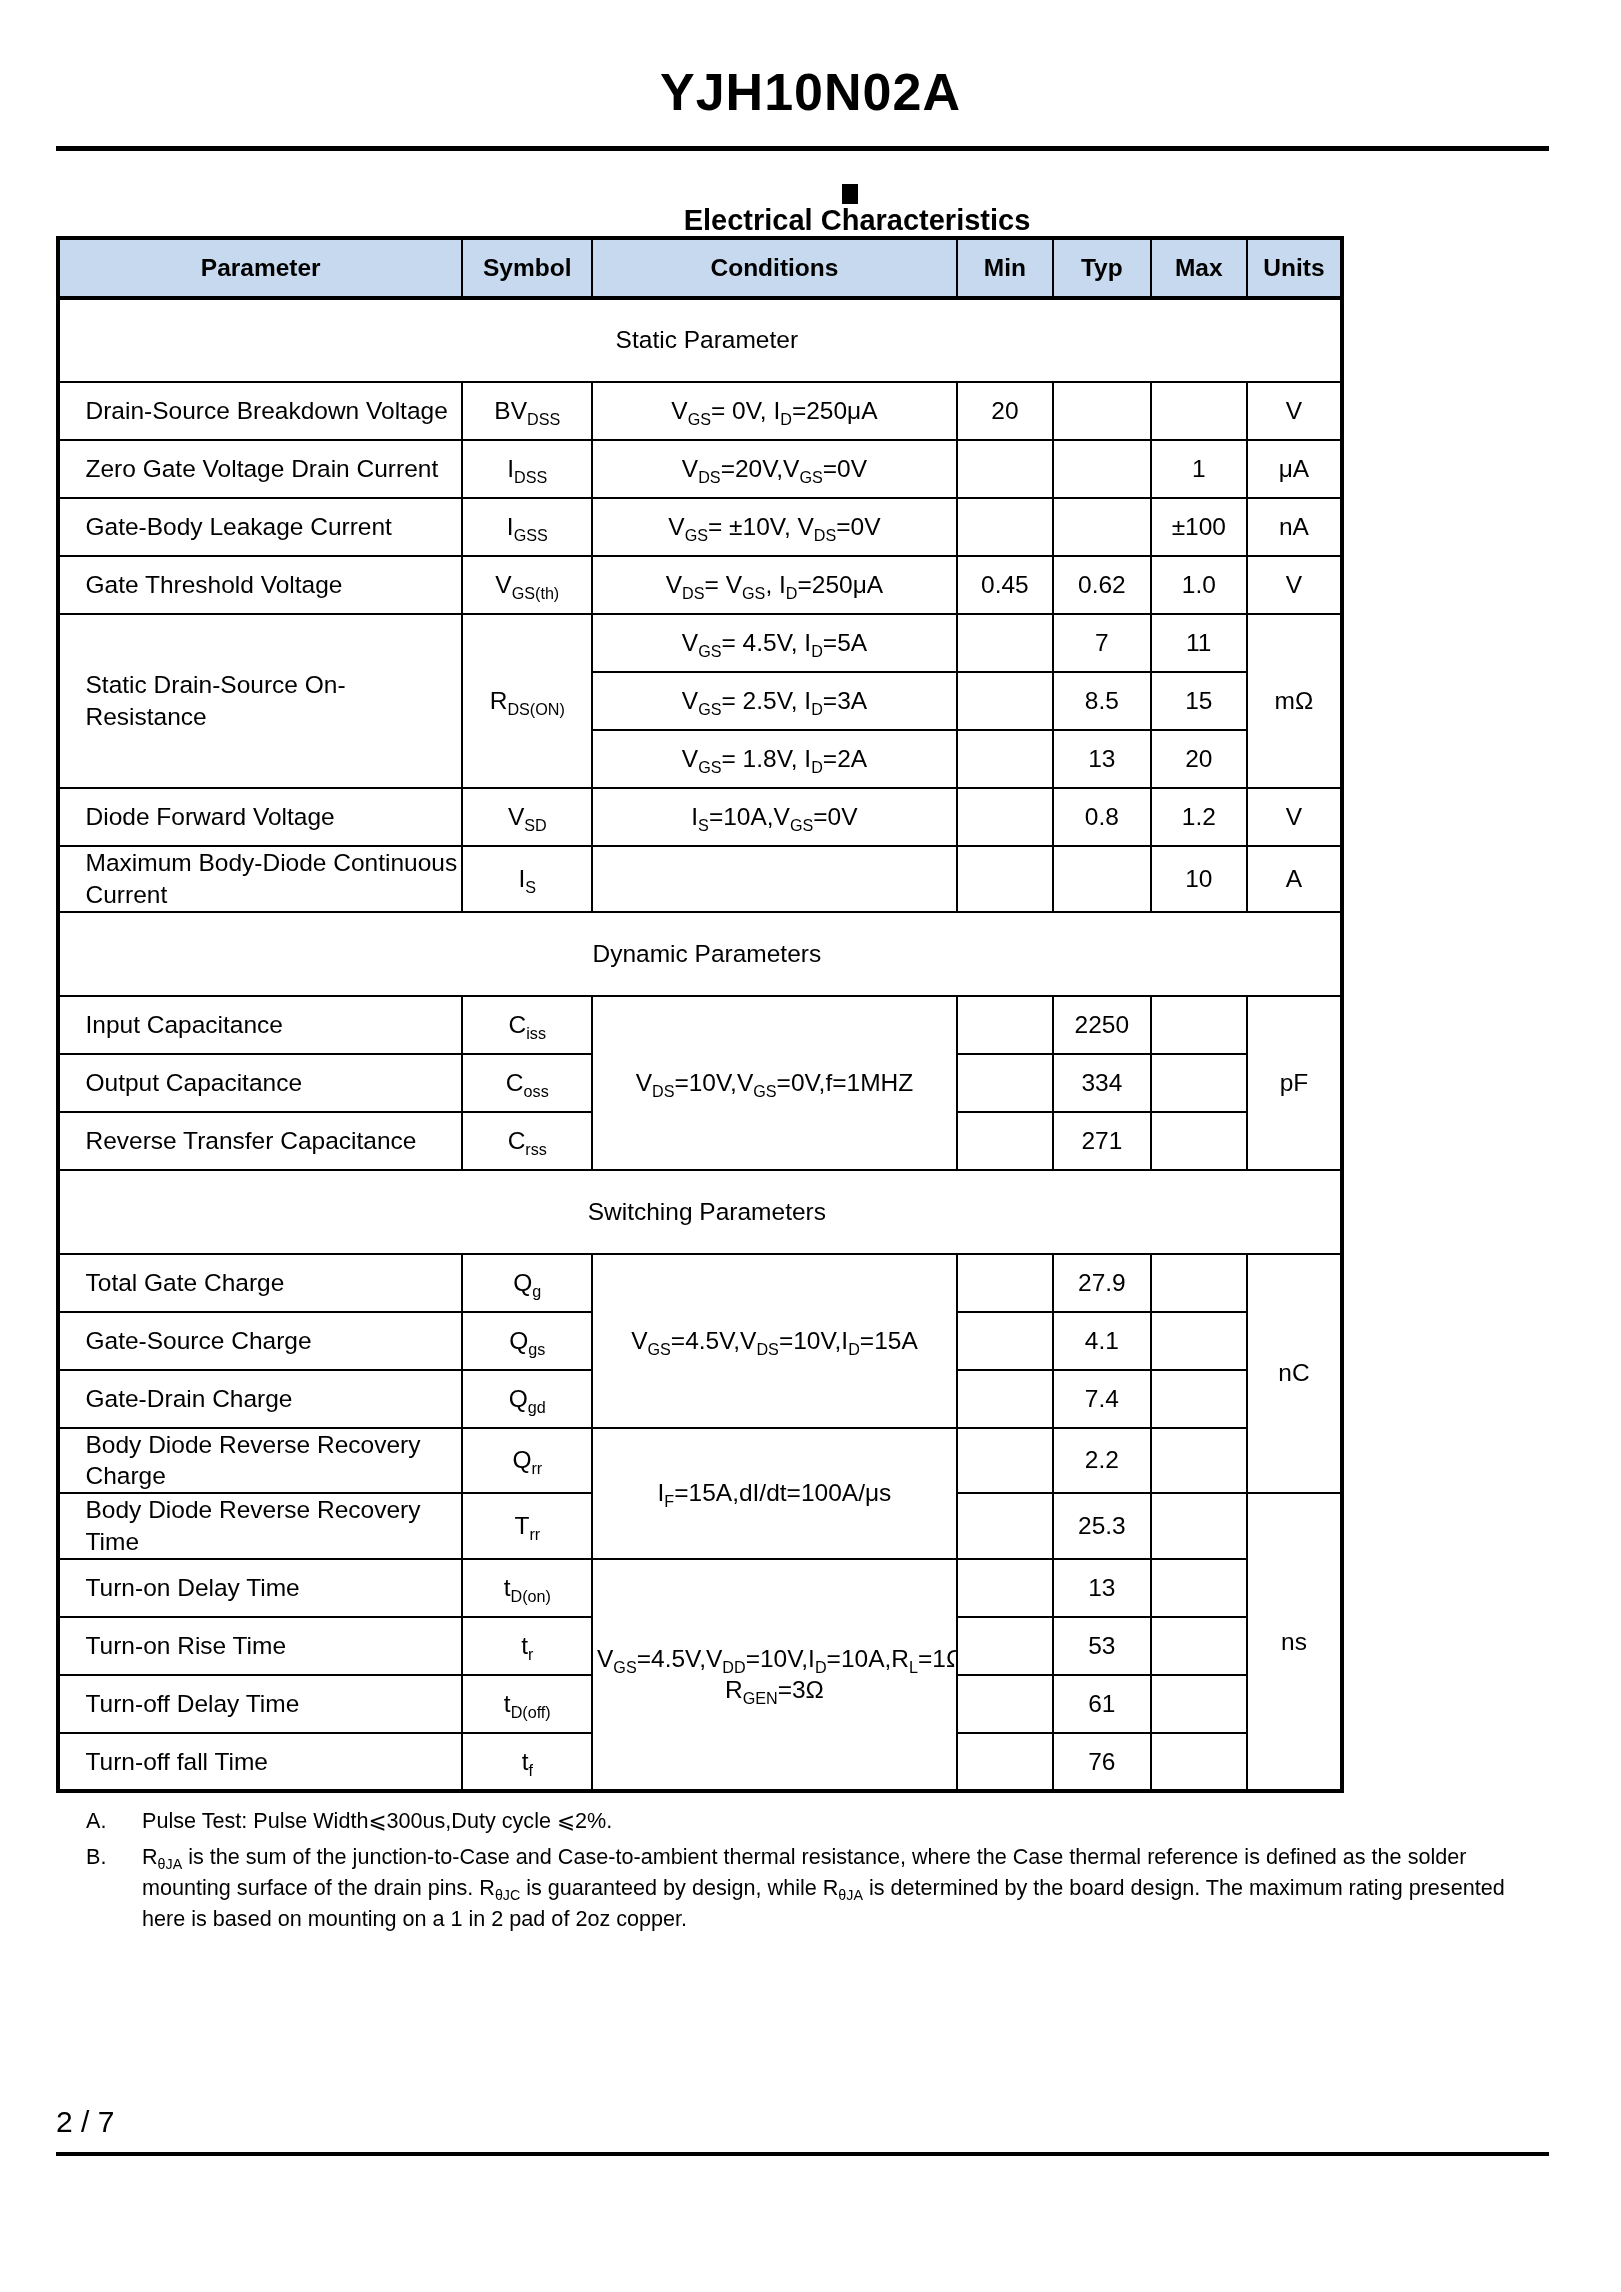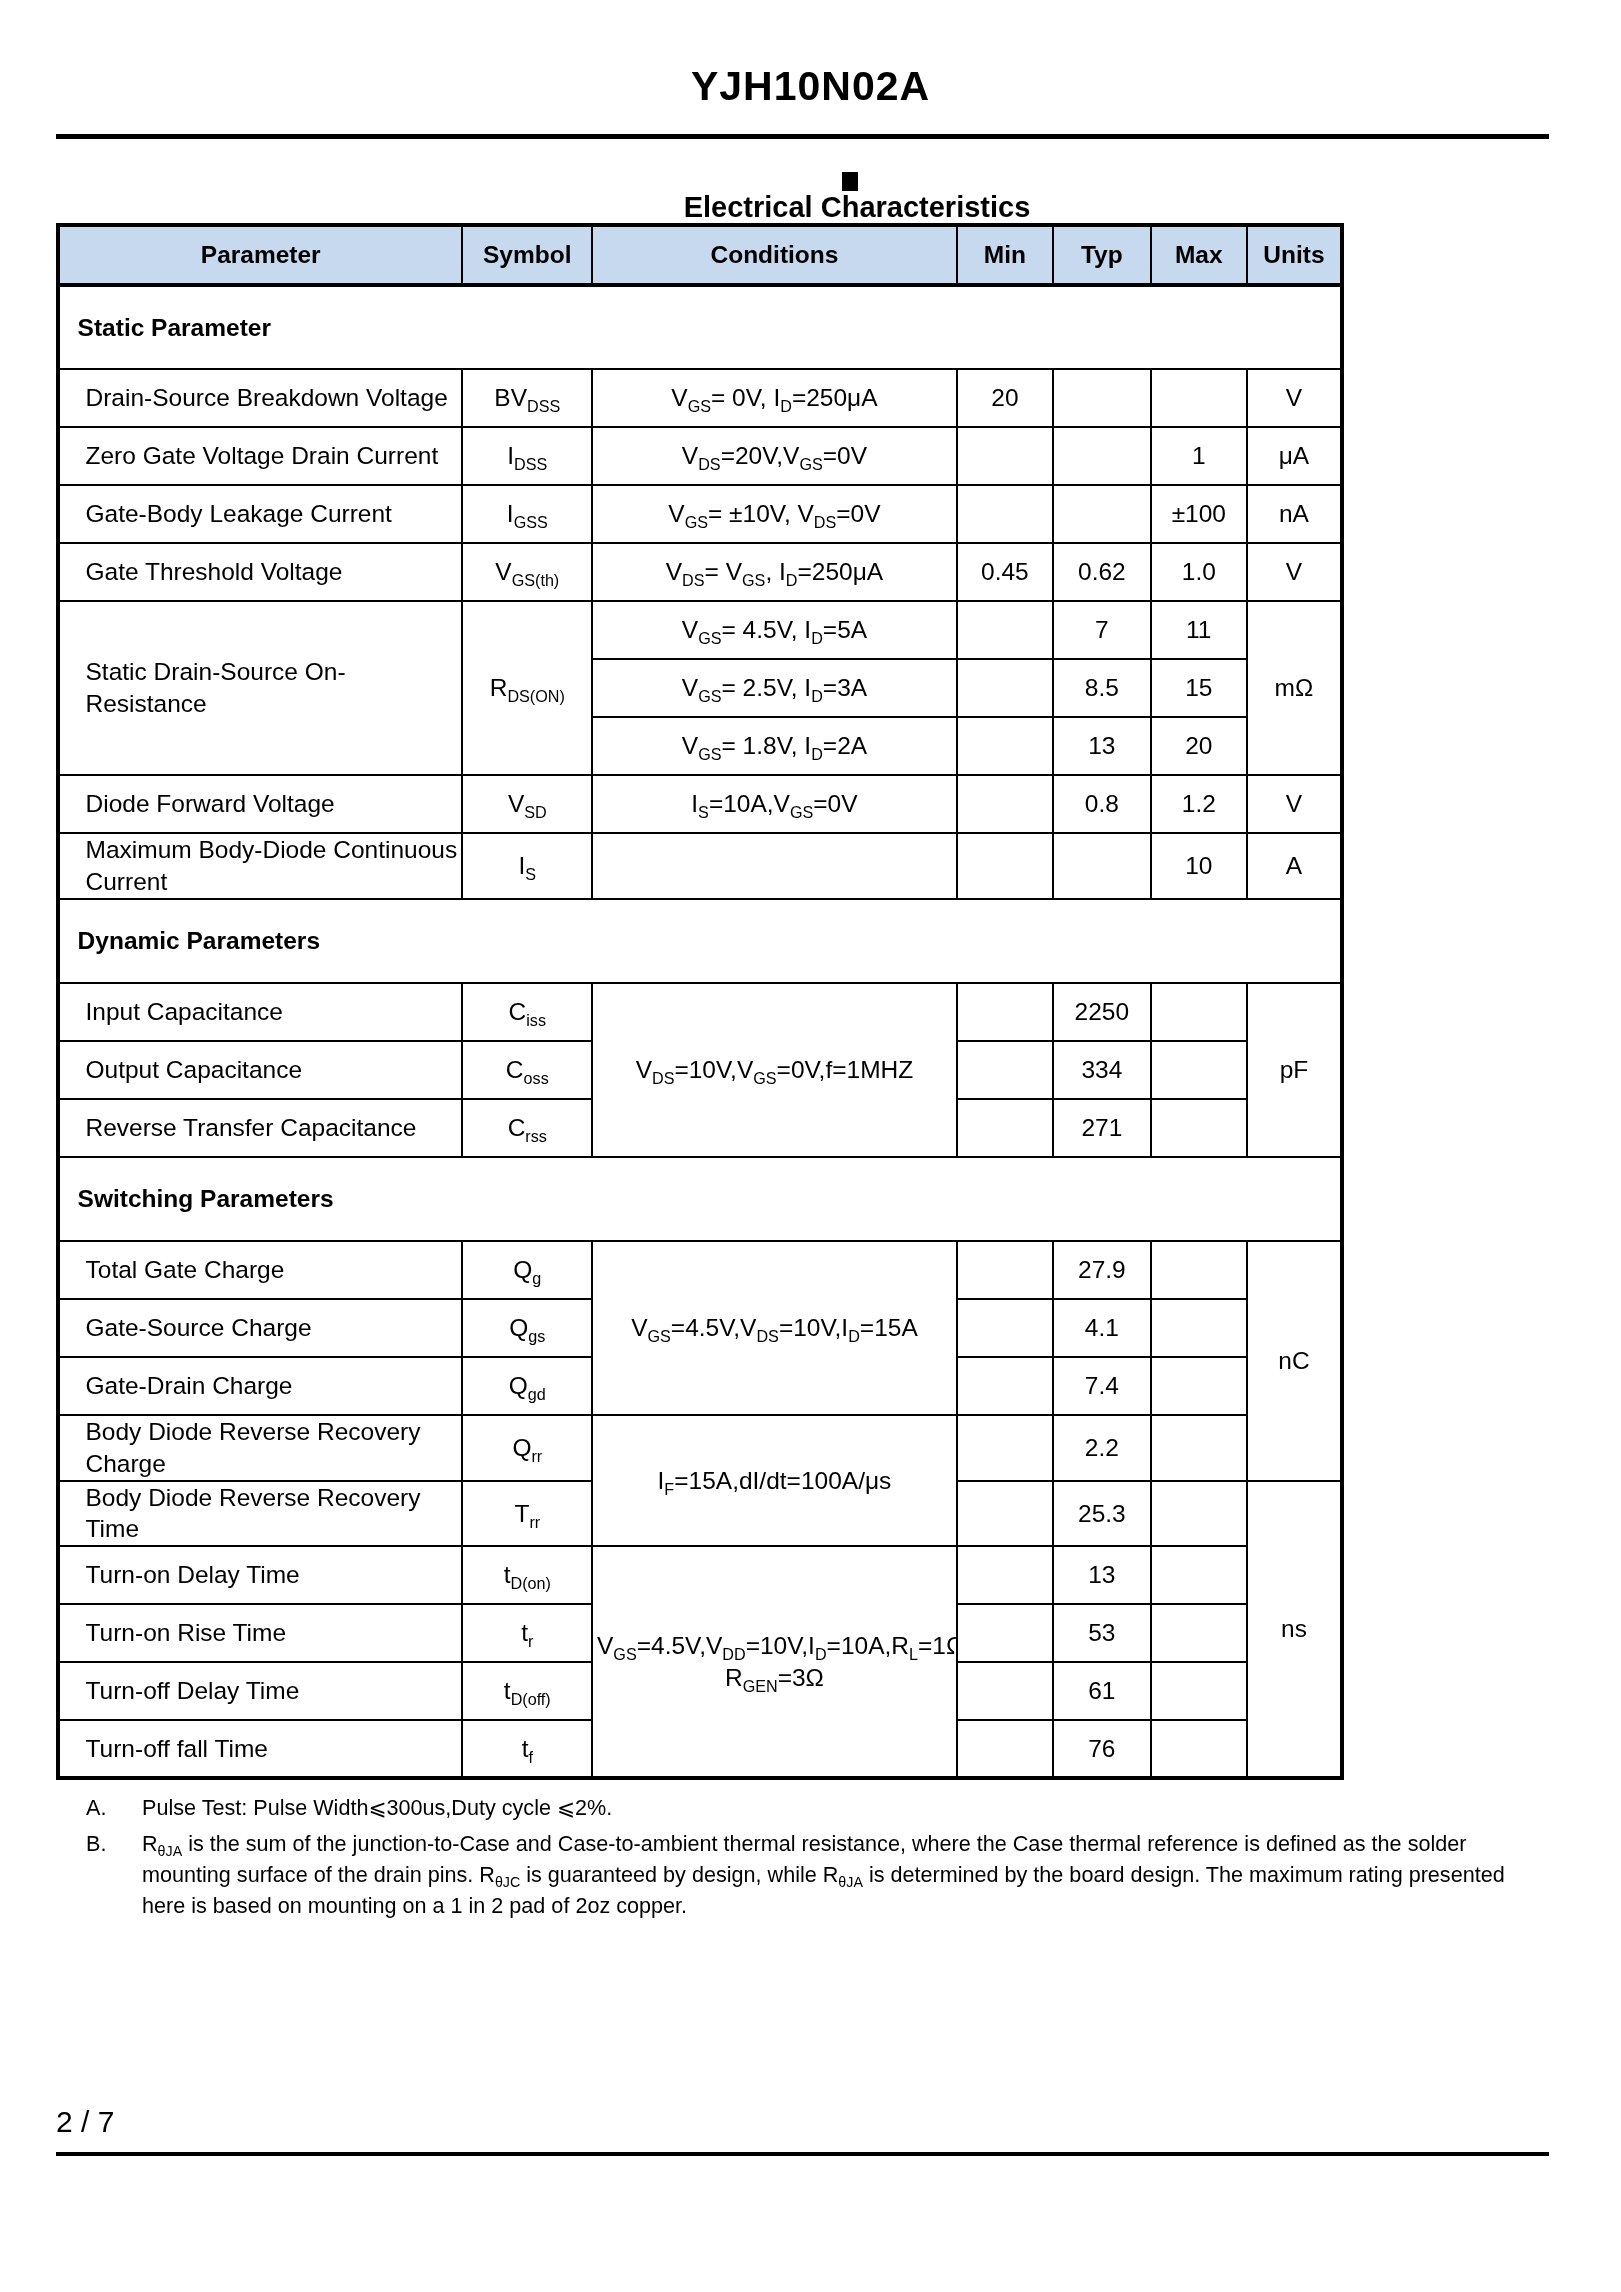--- a/index.html
+++ b/index.html
@@ -1,21 +1,21 @@
 <!DOCTYPE html>
 <html><head>
 <meta charset="utf-8">
 <style>
   html,body{margin:0;padding:0;background:#e8e8e8;}
   .page{
     width:1621px;height:2293px;background:#ffffff;position:relative;
     font-family:"Liberation Sans",sans-serif;color:#000;overflow:hidden;
   }
   .doc-title{
-    padding-top:63px;text-align:center;font-size:41px;font-weight:bold;
+    padding-top:63px;text-align:center;font-size:52px;font-weight:bold;
     letter-spacing:1px;line-height:1.15;
   }
   .title-rule{
     margin:23.5px 0 0 56px;width:1493px;height:4.9px;background:#000;
   }
   .heading{
     margin:33px 0 0 93px;font-size:29px;display:flex;align-items:center;height:37px;flex-direction:column;
   }
   .bullet{
     width:15.7px;height:19.6px;background:#000;margin-right:14.7px;flex:none;
@@ -32,21 +32,21 @@
   .ec col.c6{width:7.4%}
   .ec th,.ec td{
     border:2.9px solid #000;text-align:center;vertical-align:middle;
     font-size:24.5px;padding:0 3.9px;line-height:1.3;white-space:pre-line;
     overflow:hidden;
   }
   .ec thead tr{height:60px;}
   .ec th{background:#c7d9ee;font-weight:bold;border-bottom:4.9px solid #000;}
   .ec tr.data-row{height:58px;}
   .ec tr.section-row{height:84px;}
-  .ec td.section-cell{text-align:left;font-weight:bold;padding-left:17.6px;}
+  .ec td.section-cell{text-align:center;font-weight:normal;padding-left:17.6px;}
   .ec td.col-0{text-align:left;padding-left:25.5px;}
   sub{font-size:0.66em;line-height:0;}
 
   .footnotes{margin:11.8px 0 0 86px;font-size:21.6px;line-height:31px;}
   .footnote{display:flex;margin-bottom:4.9px;}
   .fn-label{width:56px;flex:none;}
   .fn-text{white-space:pre-line;max-width:1441px;}
 
   .footer{position:absolute;left:56px;top:2105px;width:1493px;}
   .page-number{font-size:30px;}

